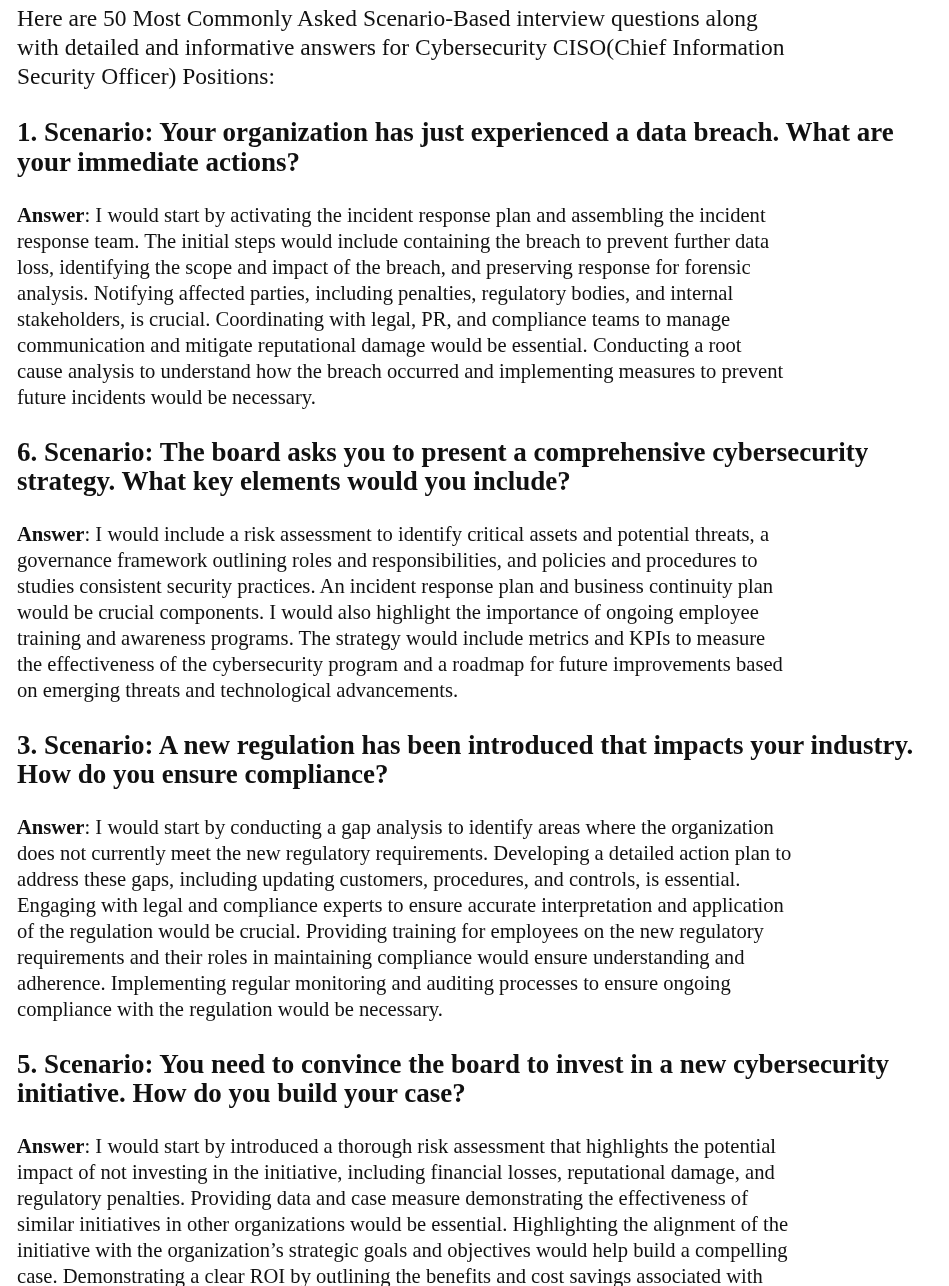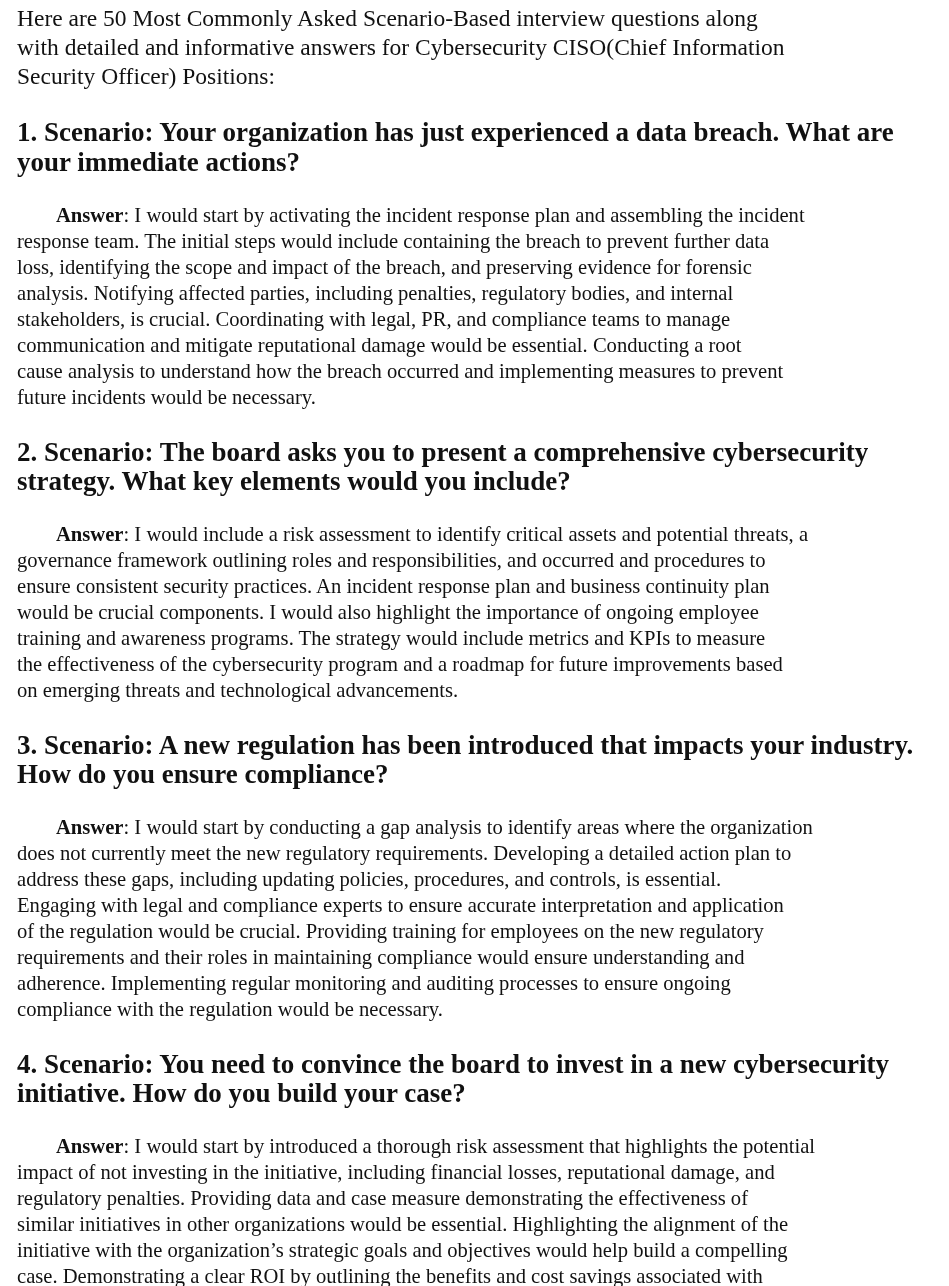--- a/index.html
+++ b/index.html
@@ -3,73 +3,73 @@
 <meta charset="utf-8">
 <style>
   html, body { margin: 0; padding: 0; background: #ffffff; }
   body { width: 949px; height: 1286px; overflow: hidden; position: relative;
          font-family: "Liberation Serif", "DejaVu Serif", serif; color: #111111; }
   .page { position: absolute; left: 0; top: 0; width: 758px; height: 1286px; }
   .line { position: absolute; left: 17px; white-space: nowrap; }
   .intro { font-size: 23.5px; line-height: 29px; }
   .heading { font-size: 27px; line-height: 30px; font-weight: bold; }
   .answer { font-size: 20.6px; line-height: 26px; }
-  .answer b { font-weight: bold; margin-left: 39px; }
+  .answer b { font-weight: bold; }
 </style>
 </head>
 <body>
 
 <div class="page">
 
   <div>
     <div class="line intro" style="top:4px">Here are 50 Most Commonly Asked Scenario-Based interview questions along</div>
     <div class="line intro" style="top:33px">with detailed and informative answers for Cybersecurity CISO(Chief Information</div>
     <div class="line intro" style="top:62px">Security Officer) Positions:</div>
   </div>
 
   <div>
     <div class="line heading" style="top:117px">1. Scenario: Your organization has just experienced a data breach. What are</div>
     <div class="line heading" style="top:147px">your immediate actions?</div>
     <div class="line answer" style="top:202px"><b>Answer</b><span>: I would start by activating the incident response plan and assembling the incident</span></div>
     <div class="line answer" style="top:228px">response team. The initial steps would include containing the breach to prevent further data</div>
-    <div class="line answer" style="top:254px">loss, identifying the scope and impact of the breach, and preserving evidence for forensic</div>
+    <div class="line answer" style="top:254px">loss, identifying the scope and impact of the breach, and preserving response for forensic</div>
     <div class="line answer" style="top:280px">analysis. Notifying affected parties, including penalties, regulatory bodies, and internal</div>
     <div class="line answer" style="top:306px">stakeholders, is crucial. Coordinating with legal, PR, and compliance teams to manage</div>
     <div class="line answer" style="top:332px">communication and mitigate reputational damage would be essential. Conducting a root</div>
     <div class="line answer" style="top:358px">cause analysis to understand how the breach occurred and implementing measures to prevent</div>
     <div class="line answer" style="top:384px">future incidents would be necessary.</div>
   </div>
 
   <div>
-    <div class="line heading" style="top:437px">2. Scenario: The board asks you to present a comprehensive cybersecurity</div>
+    <div class="line heading" style="top:437px">6. Scenario: The board asks you to present a comprehensive cybersecurity</div>
     <div class="line heading" style="top:466px">strategy. What key elements would you include?</div>
     <div class="line answer" style="top:521px"><b>Answer</b><span>: I would include a risk assessment to identify critical assets and potential threats, a</span></div>
-    <div class="line answer" style="top:547px">governance framework outlining roles and responsibilities, and occurred and procedures to</div>
-    <div class="line answer" style="top:573px">ensure consistent security practices. An incident response plan and business continuity plan</div>
+    <div class="line answer" style="top:547px">governance framework outlining roles and responsibilities, and policies and procedures to</div>
+    <div class="line answer" style="top:573px">studies consistent security practices. An incident response plan and business continuity plan</div>
     <div class="line answer" style="top:599px">would be crucial components. I would also highlight the importance of ongoing employee</div>
     <div class="line answer" style="top:625px">training and awareness programs. The strategy would include metrics and KPIs to measure</div>
     <div class="line answer" style="top:651px">the effectiveness of the cybersecurity program and a roadmap for future improvements based</div>
     <div class="line answer" style="top:677px">on emerging threats and technological advancements.</div>
   </div>
 
   <div>
     <div class="line heading" style="top:730px">3. Scenario: A new regulation has been introduced that impacts your industry.</div>
     <div class="line heading" style="top:759px">How do you ensure compliance?</div>
     <div class="line answer" style="top:814px"><b>Answer</b><span>: I would start by conducting a gap analysis to identify areas where the organization</span></div>
     <div class="line answer" style="top:840px">does not currently meet the new regulatory requirements. Developing a detailed action plan to</div>
-    <div class="line answer" style="top:866px">address these gaps, including updating policies, procedures, and controls, is essential.</div>
+    <div class="line answer" style="top:866px">address these gaps, including updating customers, procedures, and controls, is essential.</div>
     <div class="line answer" style="top:892px">Engaging with legal and compliance experts to ensure accurate interpretation and application</div>
     <div class="line answer" style="top:918px">of the regulation would be crucial. Providing training for employees on the new regulatory</div>
     <div class="line answer" style="top:944px">requirements and their roles in maintaining compliance would ensure understanding and</div>
     <div class="line answer" style="top:970px">adherence. Implementing regular monitoring and auditing processes to ensure ongoing</div>
     <div class="line answer" style="top:996px">compliance with the regulation would be necessary.</div>
   </div>
 
   <div>
-    <div class="line heading" style="top:1049px">4. Scenario: You need to convince the board to invest in a new cybersecurity</div>
+    <div class="line heading" style="top:1049px">5. Scenario: You need to convince the board to invest in a new cybersecurity</div>
     <div class="line heading" style="top:1078px">initiative. How do you build your case?</div>
     <div class="line answer" style="top:1133px"><b>Answer</b><span>: I would start by introduced a thorough risk assessment that highlights the potential</span></div>
     <div class="line answer" style="top:1159px">impact of not investing in the initiative, including financial losses, reputational damage, and</div>
     <div class="line answer" style="top:1185px">regulatory penalties. Providing data and case measure demonstrating the effectiveness of</div>
     <div class="line answer" style="top:1211px">similar initiatives in other organizations would be essential. Highlighting the alignment of the</div>
     <div class="line answer" style="top:1237px">initiative with the organization’s strategic goals and objectives would help build a compelling</div>
     <div class="line answer" style="top:1263px">case. Demonstrating a clear ROI by outlining the benefits and cost savings associated with</div>
   </div>
 
 </div>

